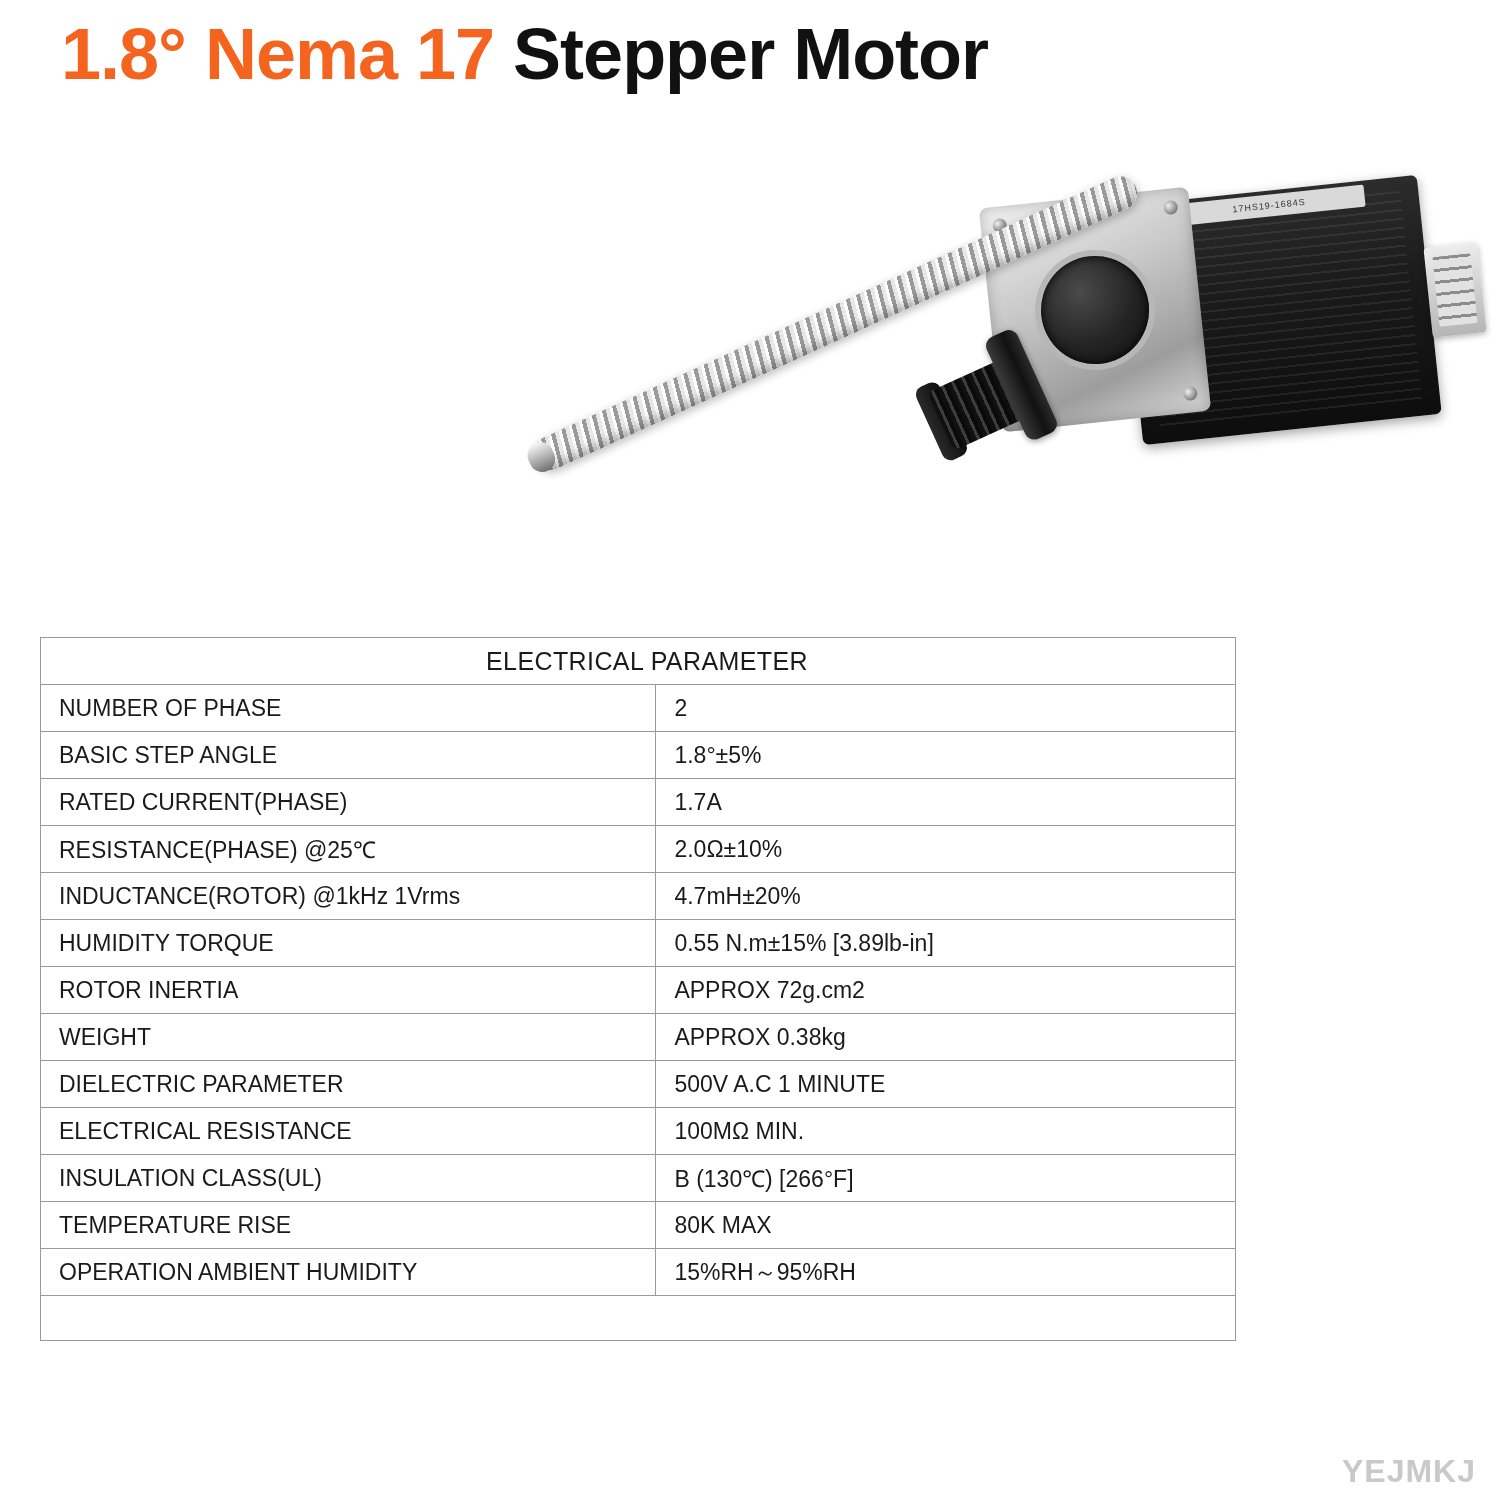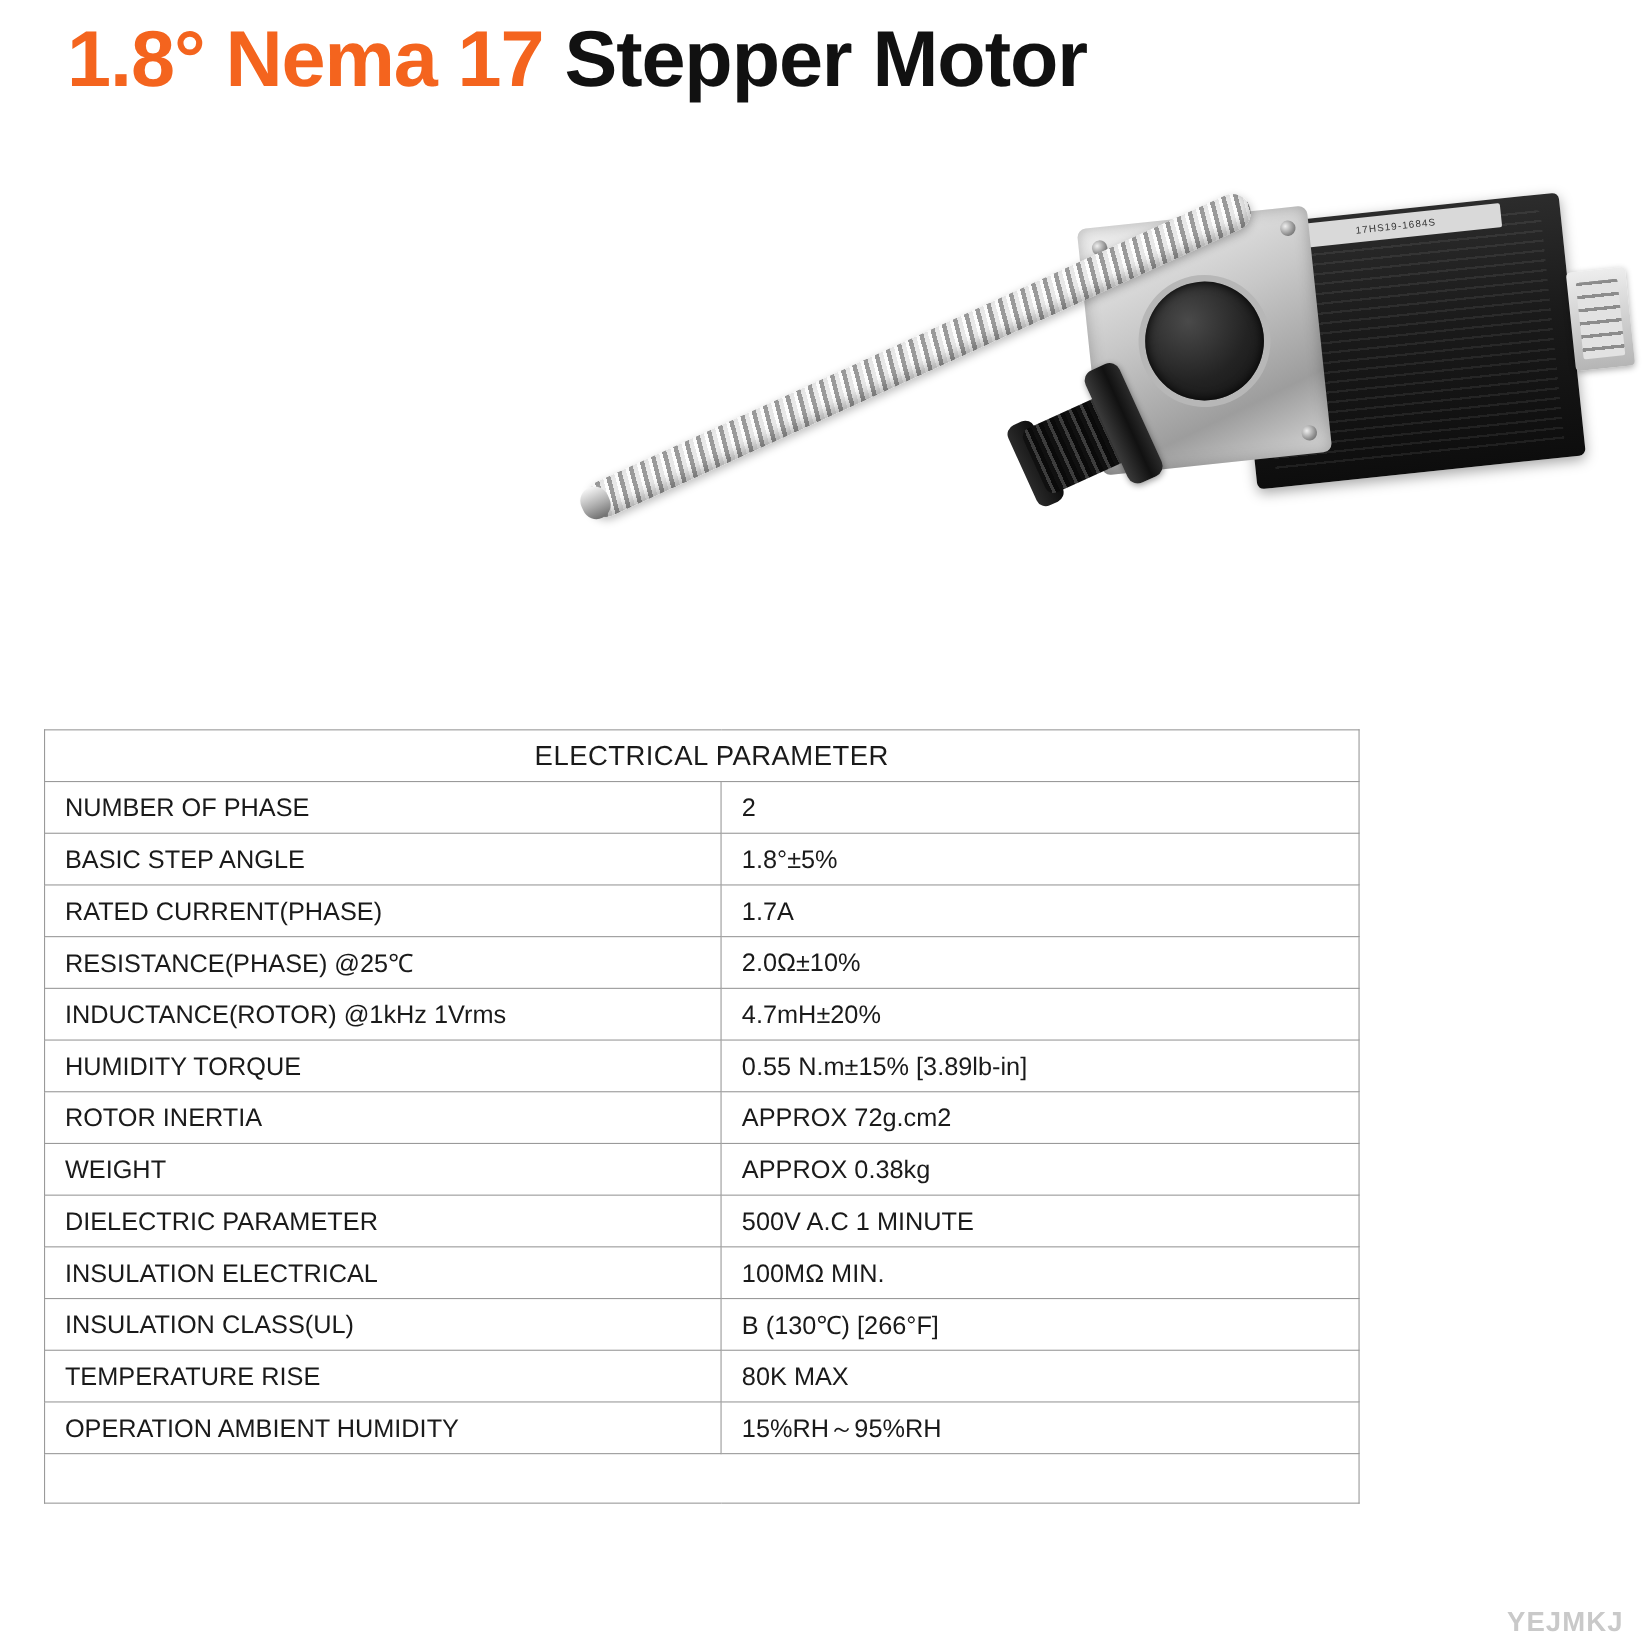--- a/index.html
+++ b/index.html
@@ -199,21 +199,21 @@
     width: 26px;
     height: 80px;
     border-radius: 9px;
     background: linear-gradient(90deg,#2a2a2a,#0c0c0c);
   }
 
   
   .table-wrap {
     position: absolute;
     left: 40px;
-    top: 663px;
+    top: 637px;
     width: 1196px;
   }
   table.spec {
     width: 100%;
     border-collapse: collapse;
     font-size: 23px;
     color: #1a1a1a;
   }
   table.spec td {
     border: 1px solid #9a9a9a;
@@ -231,21 +231,21 @@
   }
   td.param-name { width: 51.5%; padding-left: 48px; }
   td.param-val  { width: 48.5%; padding-left: 20px; }
   tr.empty-row td { height: 44px; }
 
   
   .watermark {
     position: absolute;
     right: 24px;
     bottom: 10px;
-    font-size: 25px;
+    font-size: 32px;
     font-weight: bold;
     color: #c9c9c9;
     letter-spacing: 1px;
   }
 </style>
 </head>
 <body>
 
 <div class="title-block">
   <div class="title-line">
@@ -317,21 +317,21 @@
       </tr>
       <tr>
         <td class="param-name">WEIGHT</td>
         <td class="param-val">APPROX 0.38kg</td>
       </tr>
       <tr>
         <td class="param-name">DIELECTRIC PARAMETER</td>
         <td class="param-val">500V A.C 1 MINUTE</td>
       </tr>
       <tr>
-        <td class="param-name">INSULATION ELECTRICAL</td>
+        <td class="param-name">ELECTRICAL RESISTANCE</td>
         <td class="param-val">100MΩ MIN.</td>
       </tr>
       <tr>
         <td class="param-name">INSULATION CLASS(UL)</td>
         <td class="param-val">B (130℃) [266°F]</td>
       </tr>
       <tr>
         <td class="param-name">TEMPERATURE RISE</td>
         <td class="param-val">80K MAX</td>
       </tr>

